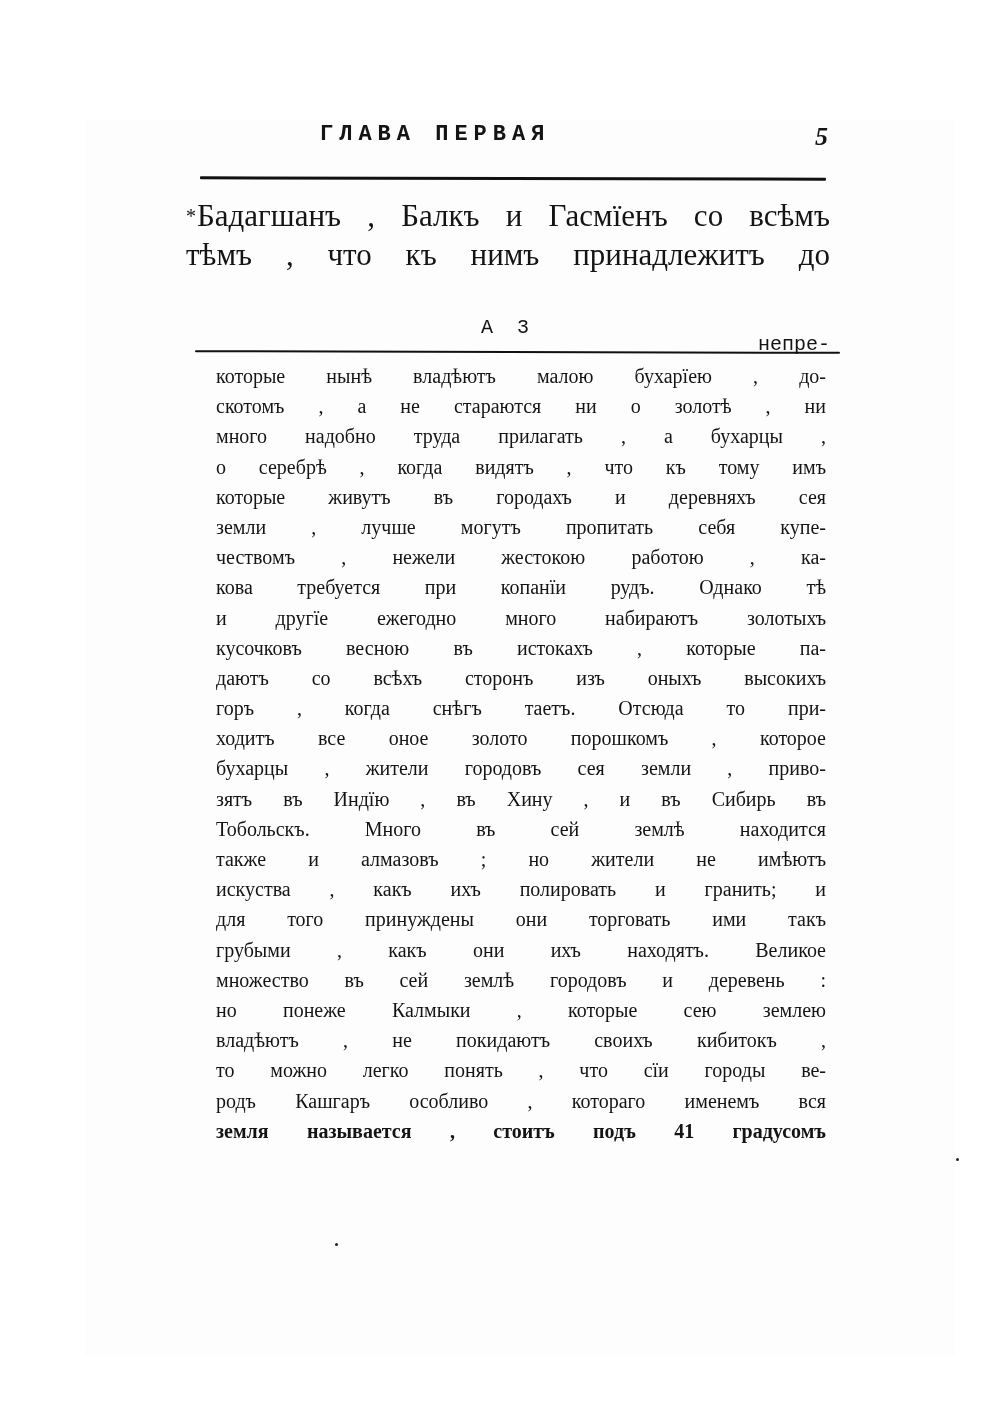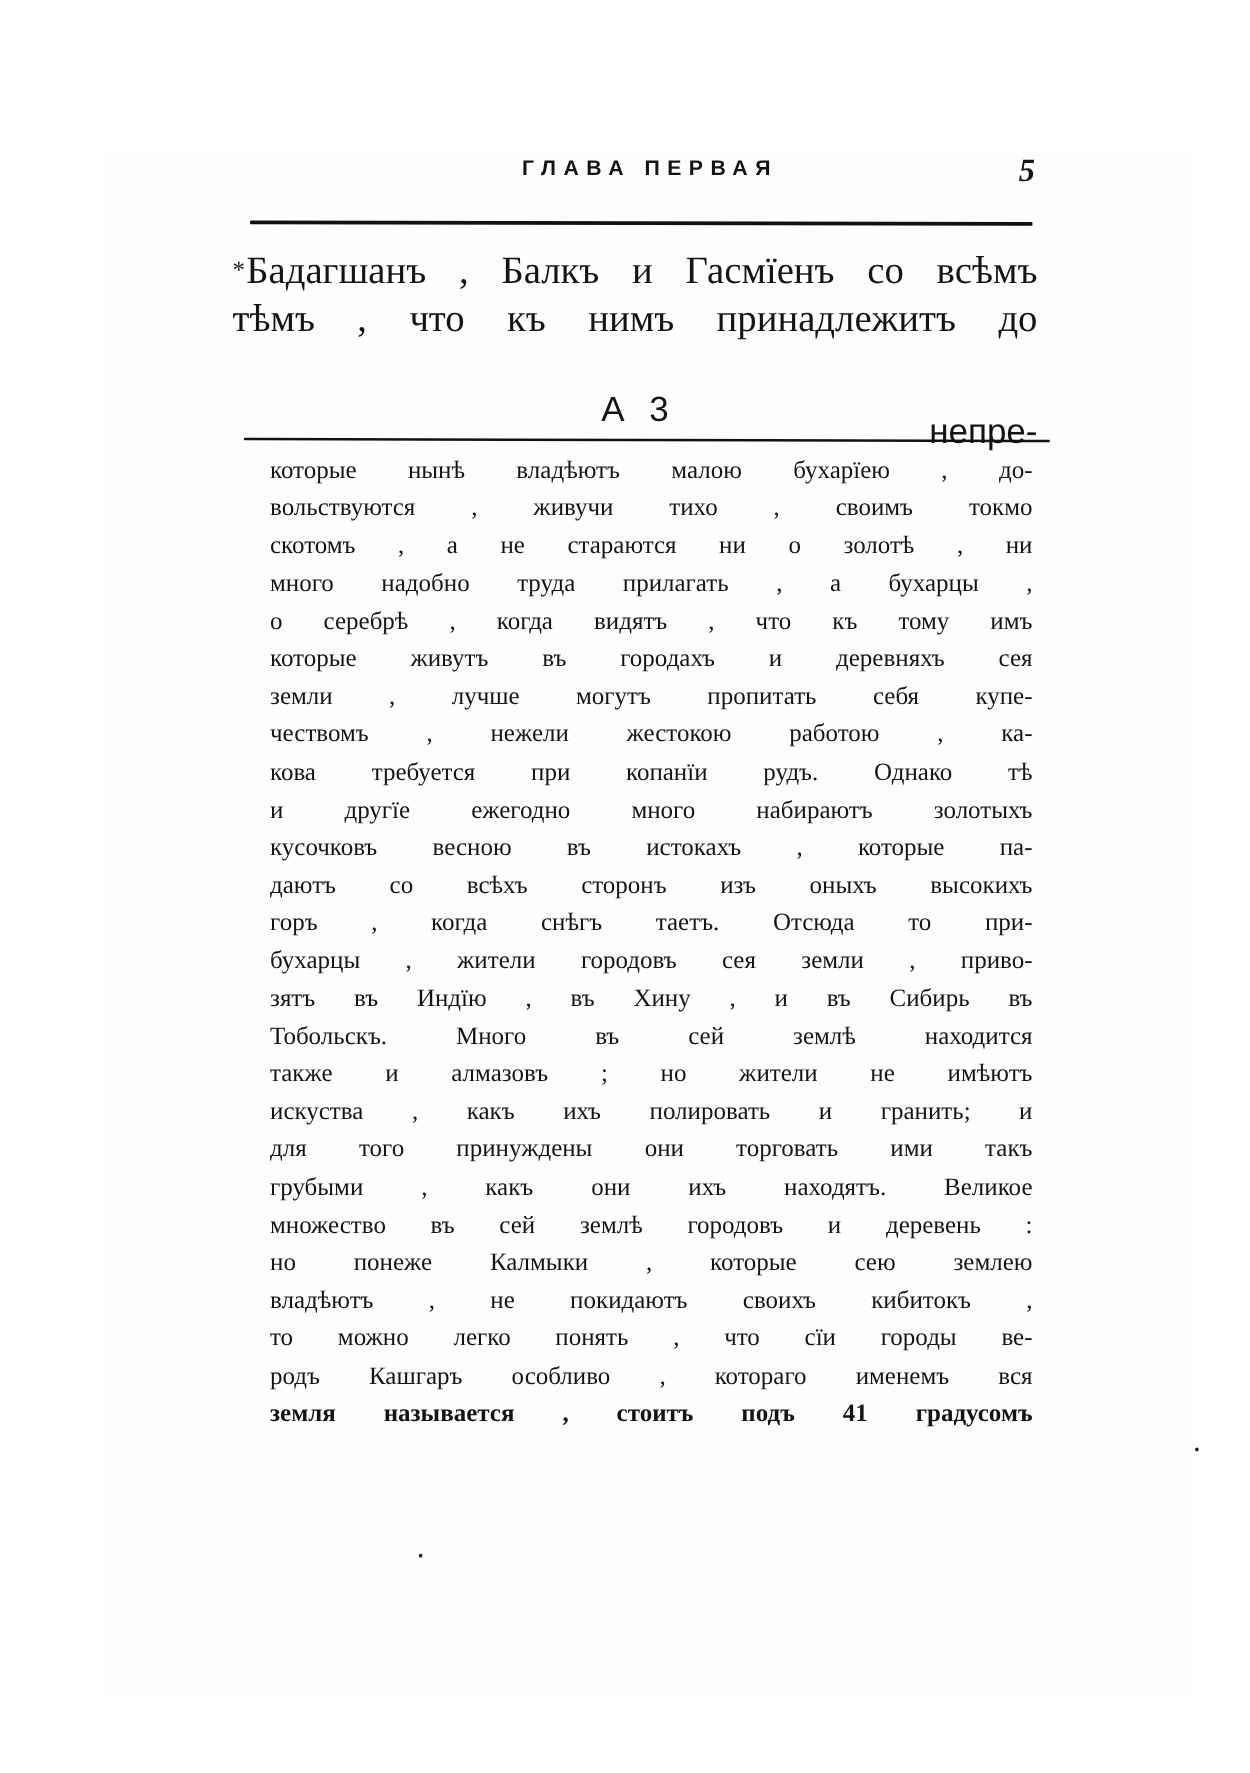--- a/index.html
+++ b/index.html
@@ -28,24 +28,24 @@
       left: 200px;
       top: 115px;
       width: 630px;
       height: 40px;
     }
     .chapter-title {
       position: absolute;
       left: 120px;
       top: 0;
       width: 400px;
-      text-align: center;
-      font-family: Liberation Sans, sans-serif;
+      text-align: left;
+      font-family: Liberation Mono, monospace;
       font-weight: bold;
-      font-size: 17px;
+      font-size: 22px;
       letter-spacing: 6px;
       line-height: 40px;
     }
     .page-number {
       position: absolute;
       right: 2px;
       top: 2px;
       font-family: "Liberation Serif", serif;
       font-weight: bold;
       font-style: italic;
@@ -81,22 +81,22 @@
       font-size: 20px;
       vertical-align: top;
       margin-right: 1px;
     }
     .signature-line {
       position: absolute;
       left: 186px;
       top: 313px;
       width: 644px;
       height: 38px;
-      font-family: Liberation Sans, sans-serif;
-      font-size: 28px;
+      font-family: Liberation Mono, monospace;
+      font-size: 20px;
       line-height: 30px;
     }
     .signature {
       position: absolute;
       left: 295px;
       top: 0;
       letter-spacing: 6px;
     }
     .catchword {
       position: absolute;
@@ -148,32 +148,32 @@
 
 <div class="signature-line">
   <span class="signature">А 3</span>
   <span class="catchword">непре-</span>
 </div>
 
 <div class="rule foot"></div>
 
 <div class="footnote">
   <span class="line">которые нынѣ владѣютъ малою бухарїею , до-</span>
-  <span class="line">вольствуются , живучи тихо , своимъ токмо</span>
   <span class="line">скотомъ , а не стараются ни о золотѣ , ни</span>
   <span class="line">много надобно труда прилагать , а бухарцы ,</span>
   <span class="line">о серебрѣ , когда видятъ , что къ тому имъ</span>
   <span class="line">которые живутъ въ городахъ и деревняхъ сея</span>
   <span class="line">земли , лучше могутъ пропитать себя купе-</span>
   <span class="line">чествомъ , нежели жестокою работою , ка-</span>
   <span class="line">кова требуется при копанїи рудъ. Однако тѣ</span>
   <span class="line">и другїе ежегодно много набираютъ золотыхъ</span>
   <span class="line">кусочковъ весною въ истокахъ , которые па-</span>
   <span class="line">даютъ со всѣхъ сторонъ изъ оныхъ высокихъ</span>
   <span class="line">горъ , когда снѣгъ таетъ. Отсюда то при-</span>
+  <span class="line">ходитъ все оное золото порошкомъ , которое</span>
   <span class="line">бухарцы , жители городовъ сея земли , приво-</span>
   <span class="line">зятъ въ Индїю , въ Хину , и въ Сибирь въ</span>
   <span class="line">Тобольскъ. Много въ сей землѣ находится</span>
   <span class="line">также и алмазовъ ; но жители не имѣютъ</span>
   <span class="line">искуства , какъ ихъ полировать и гранить; и</span>
   <span class="line">для того принуждены они торговать ими такъ</span>
   <span class="line">грубыми , какъ они ихъ находятъ. Великое</span>
   <span class="line">множество въ сей землѣ городовъ и деревень :</span>
   <span class="line">но понеже Калмыки , которые сею землею</span>
   <span class="line">владѣютъ , не покидаютъ своихъ кибитокъ ,</span>

